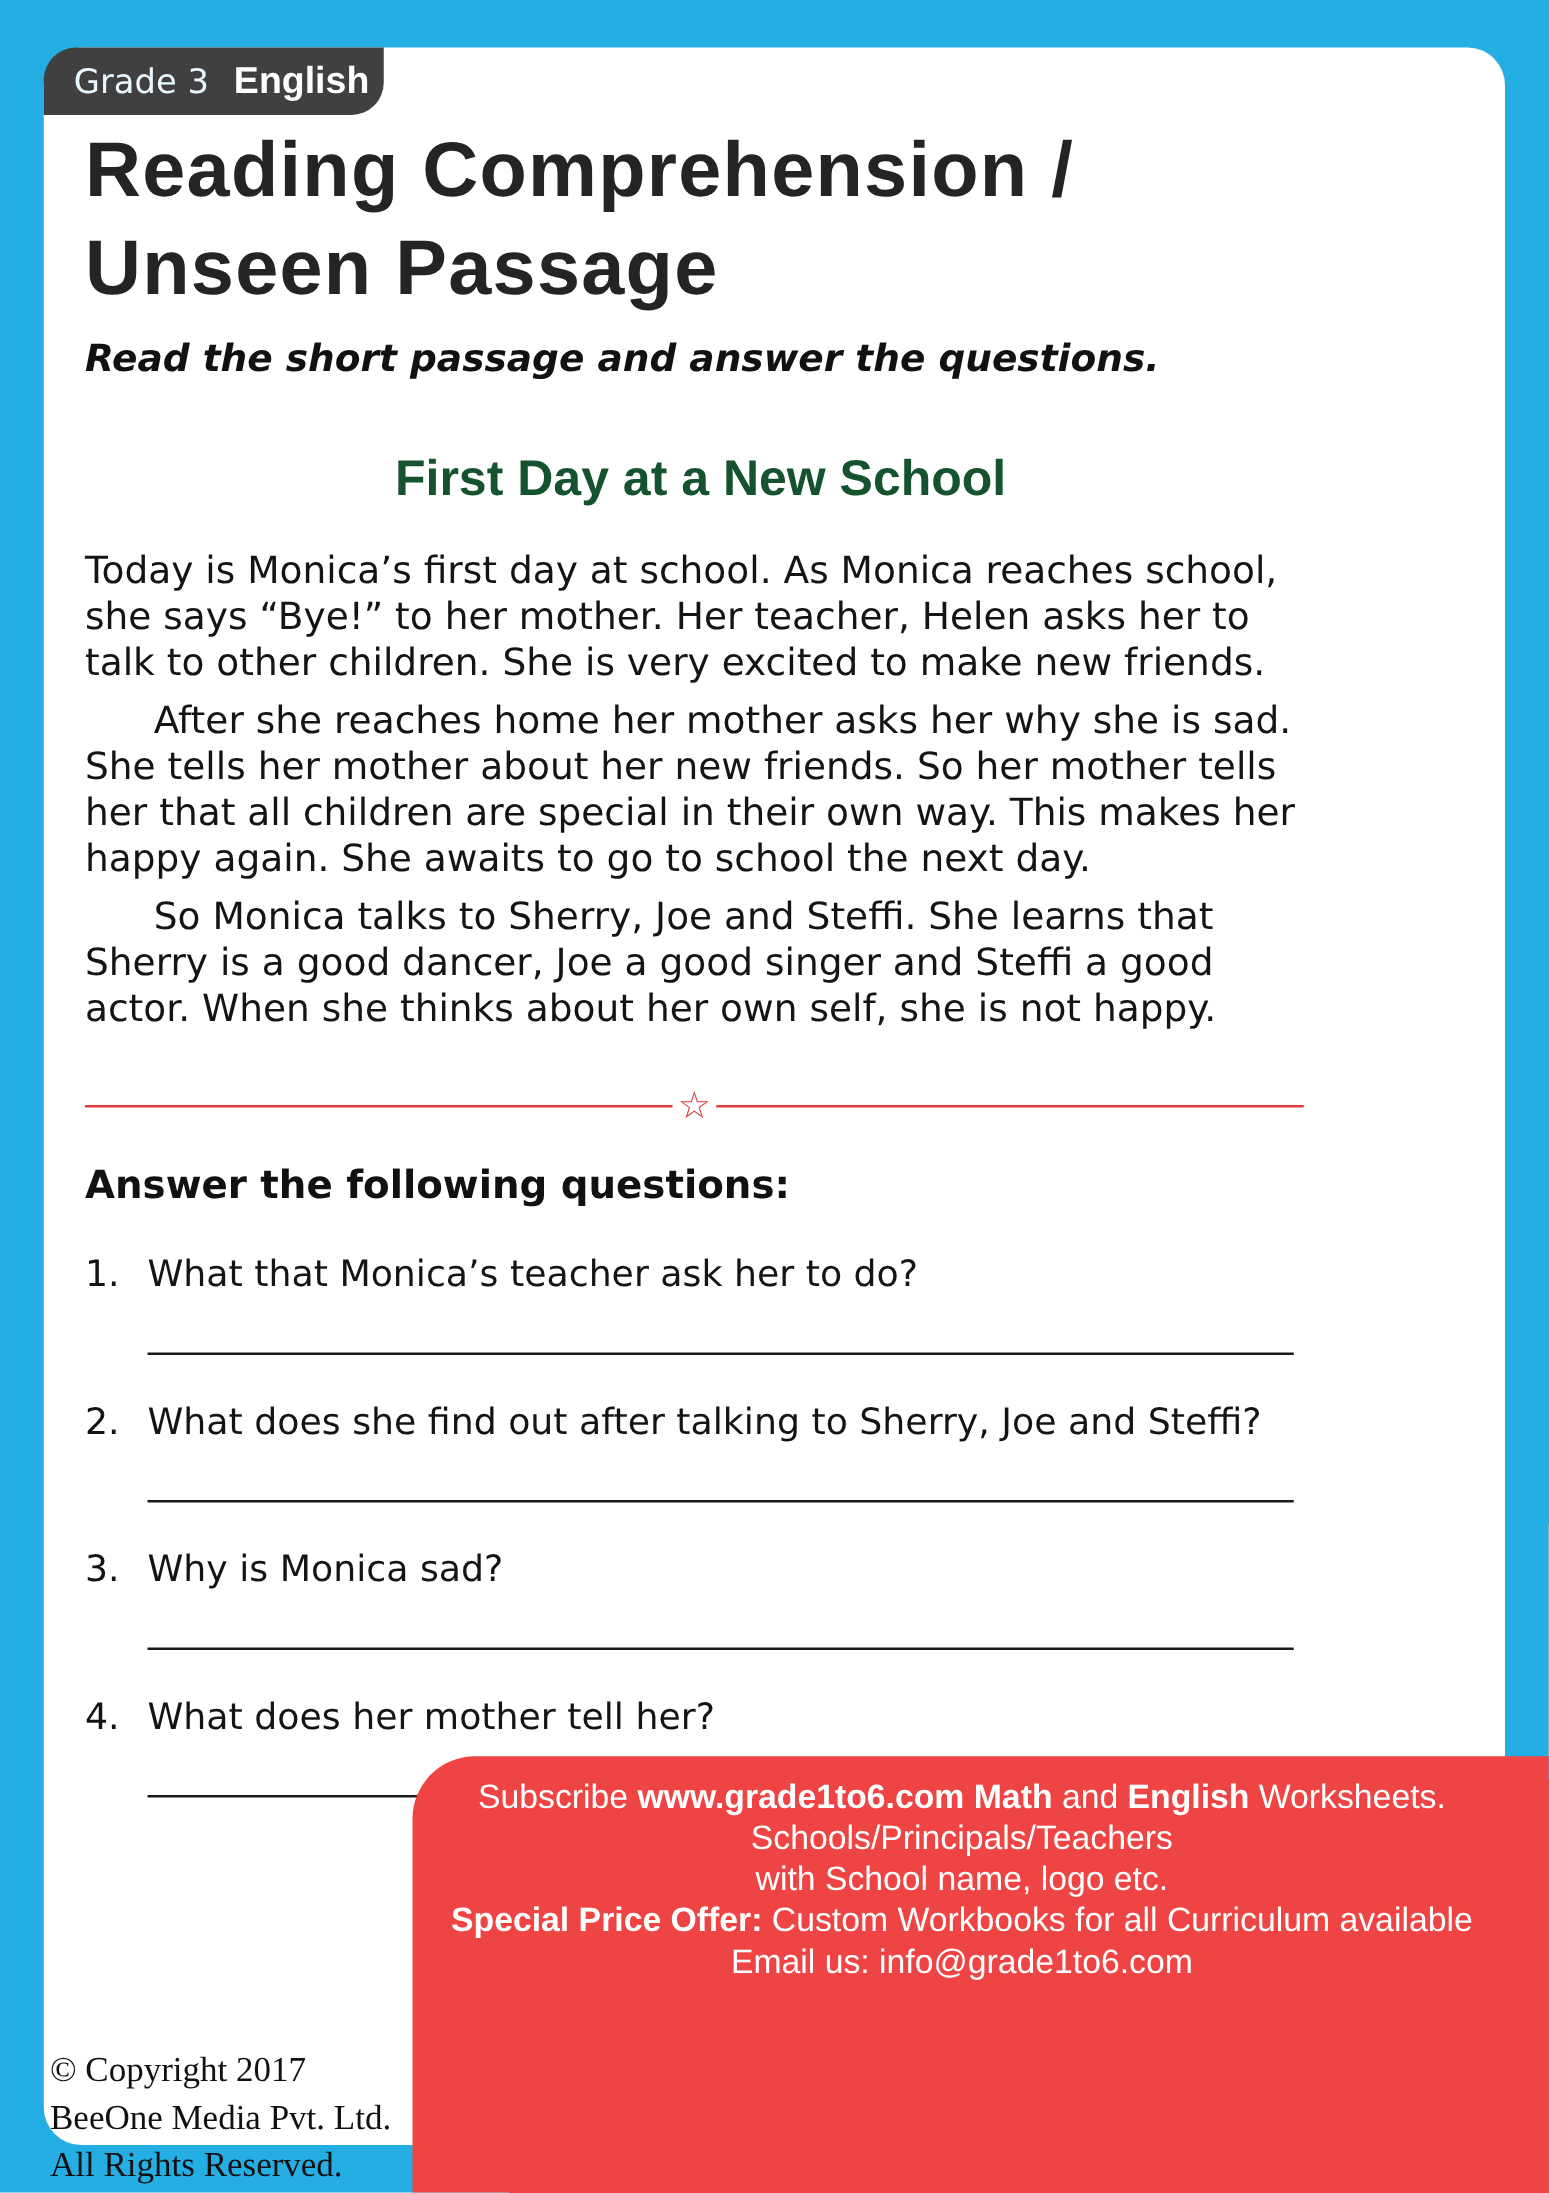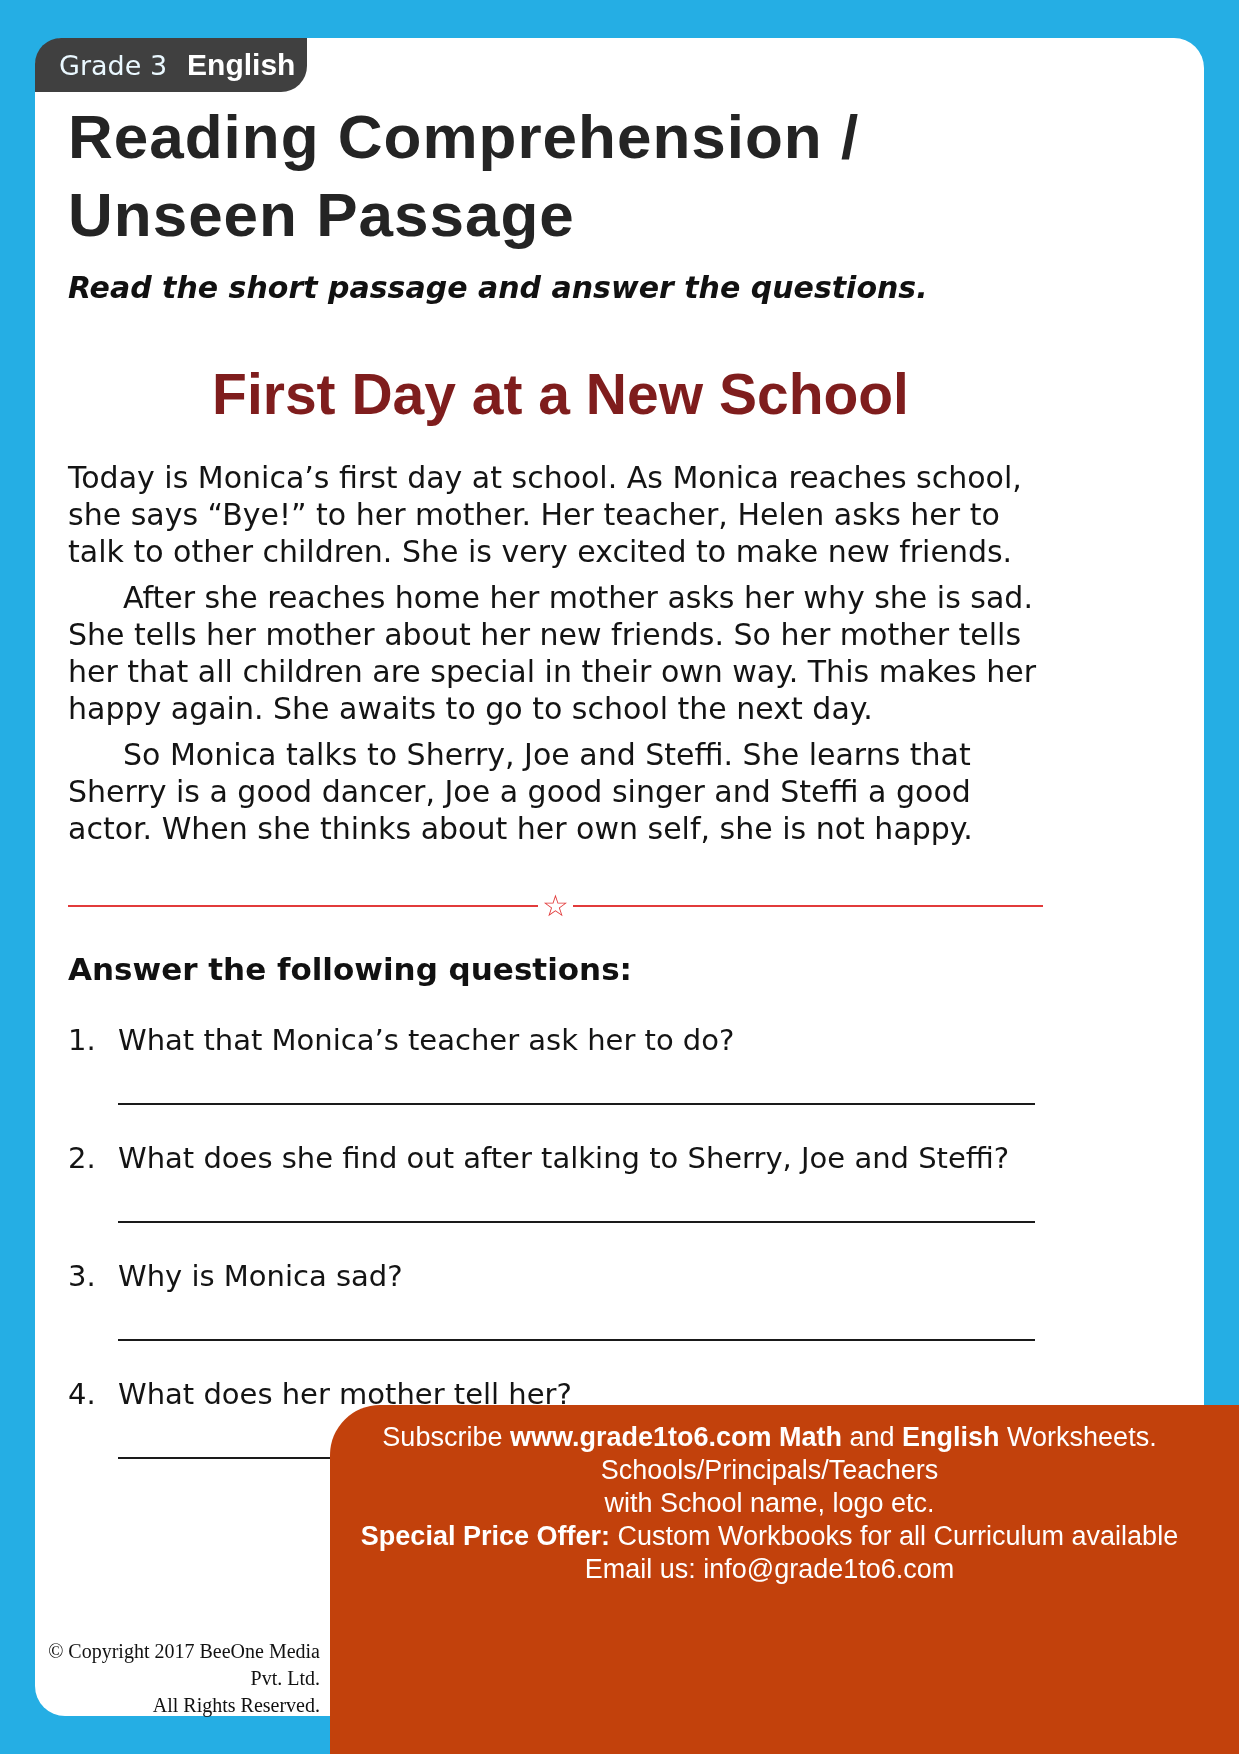--- a/index.html
+++ b/index.html
@@ -40,21 +40,21 @@
     color:#242424; letter-spacing:1px;
   }
   .instruction {
     margin-top:16px;
     font-size:30px; font-weight:bold; font-style:italic;
     color:#111;
   }
   .passage-heading {
     margin:56px 0 32px; text-align:center;
     font-family:"Liberation Sans", sans-serif;
-    font-weight:800; font-size:57px; color:#7f1d1d;
+    font-weight:800; font-size:40px; color:#14532d;
   }
   .passage p {
     margin:0 0 9px; font-size:30px; line-height:37px; color:#141414;
   }
   .passage p.indent { text-indent:55px; }
 
   .divider {
     display:flex; align-items:center;
     margin-top:44px; width:975px;
   }
@@ -69,35 +69,35 @@
   .q-num { width:50px; flex:0 0 50px; }
   .q-text { flex:1; }
   .q-line {
     margin-left:50px; margin-top:46px;
     width:917px; height:0;
     border-bottom:2px solid #1a1a1a;
   }
 
   .footer {
     position:absolute; left:330px; right:0; top:1405px; bottom:0;
-    background:#c2410c;
+    background:#ef4444;
     border-top-left-radius:50px;
     color:#ffffff;
     font-family:"Liberation Sans", sans-serif;
     font-size:27px; line-height:33px;
     text-align:center;
     padding:16px 45px 0 15px;
   }
   .footer b { font-weight:bold; }
 
   .copyright {
     position:absolute; left:40px; top:1638px;
-    width:280px; text-align:right;
+    width:280px; text-align:left;
     font-family:"Liberation Serif", serif;
-    font-size:20px; line-height:1.35; color:#111;
+    font-size:28px; line-height:1.35; color:#111;
   }
 </style>
 </head>
 <body>
 
 <div class="page">
 
   <div class="tab">
     <span class="tab-grade">Grade 3</span>
     <span class="tab-subject">English</span>

